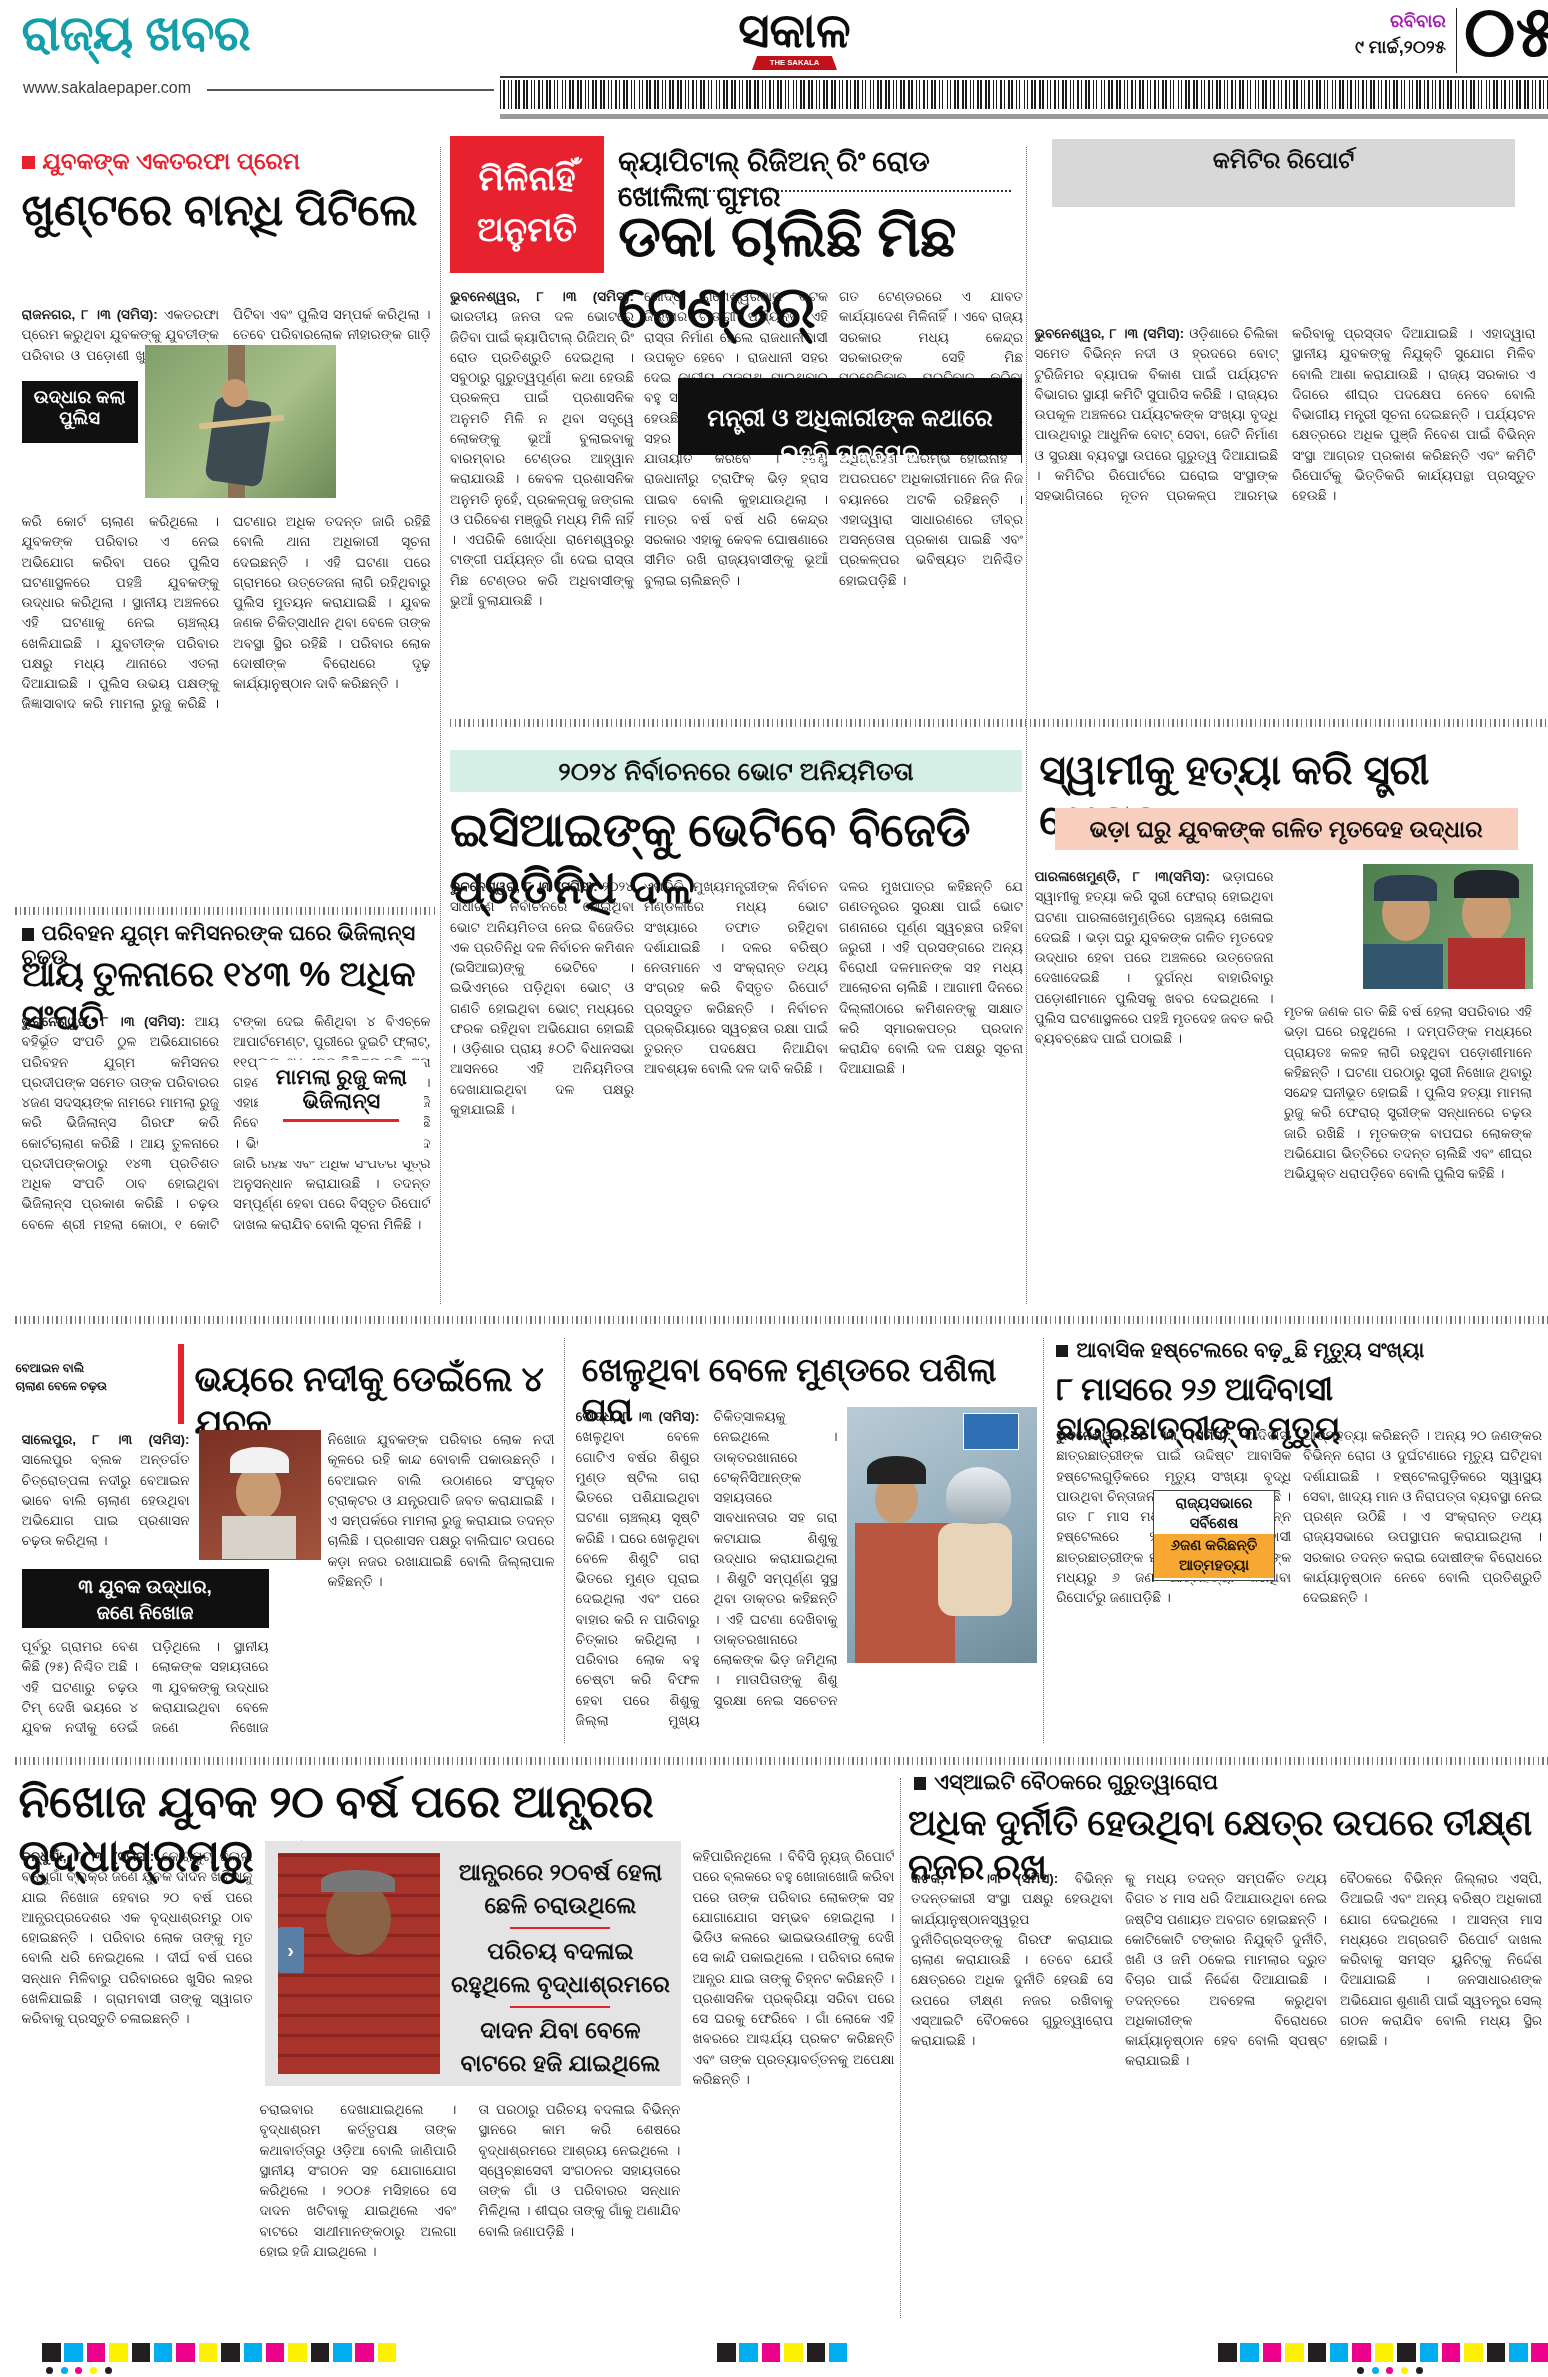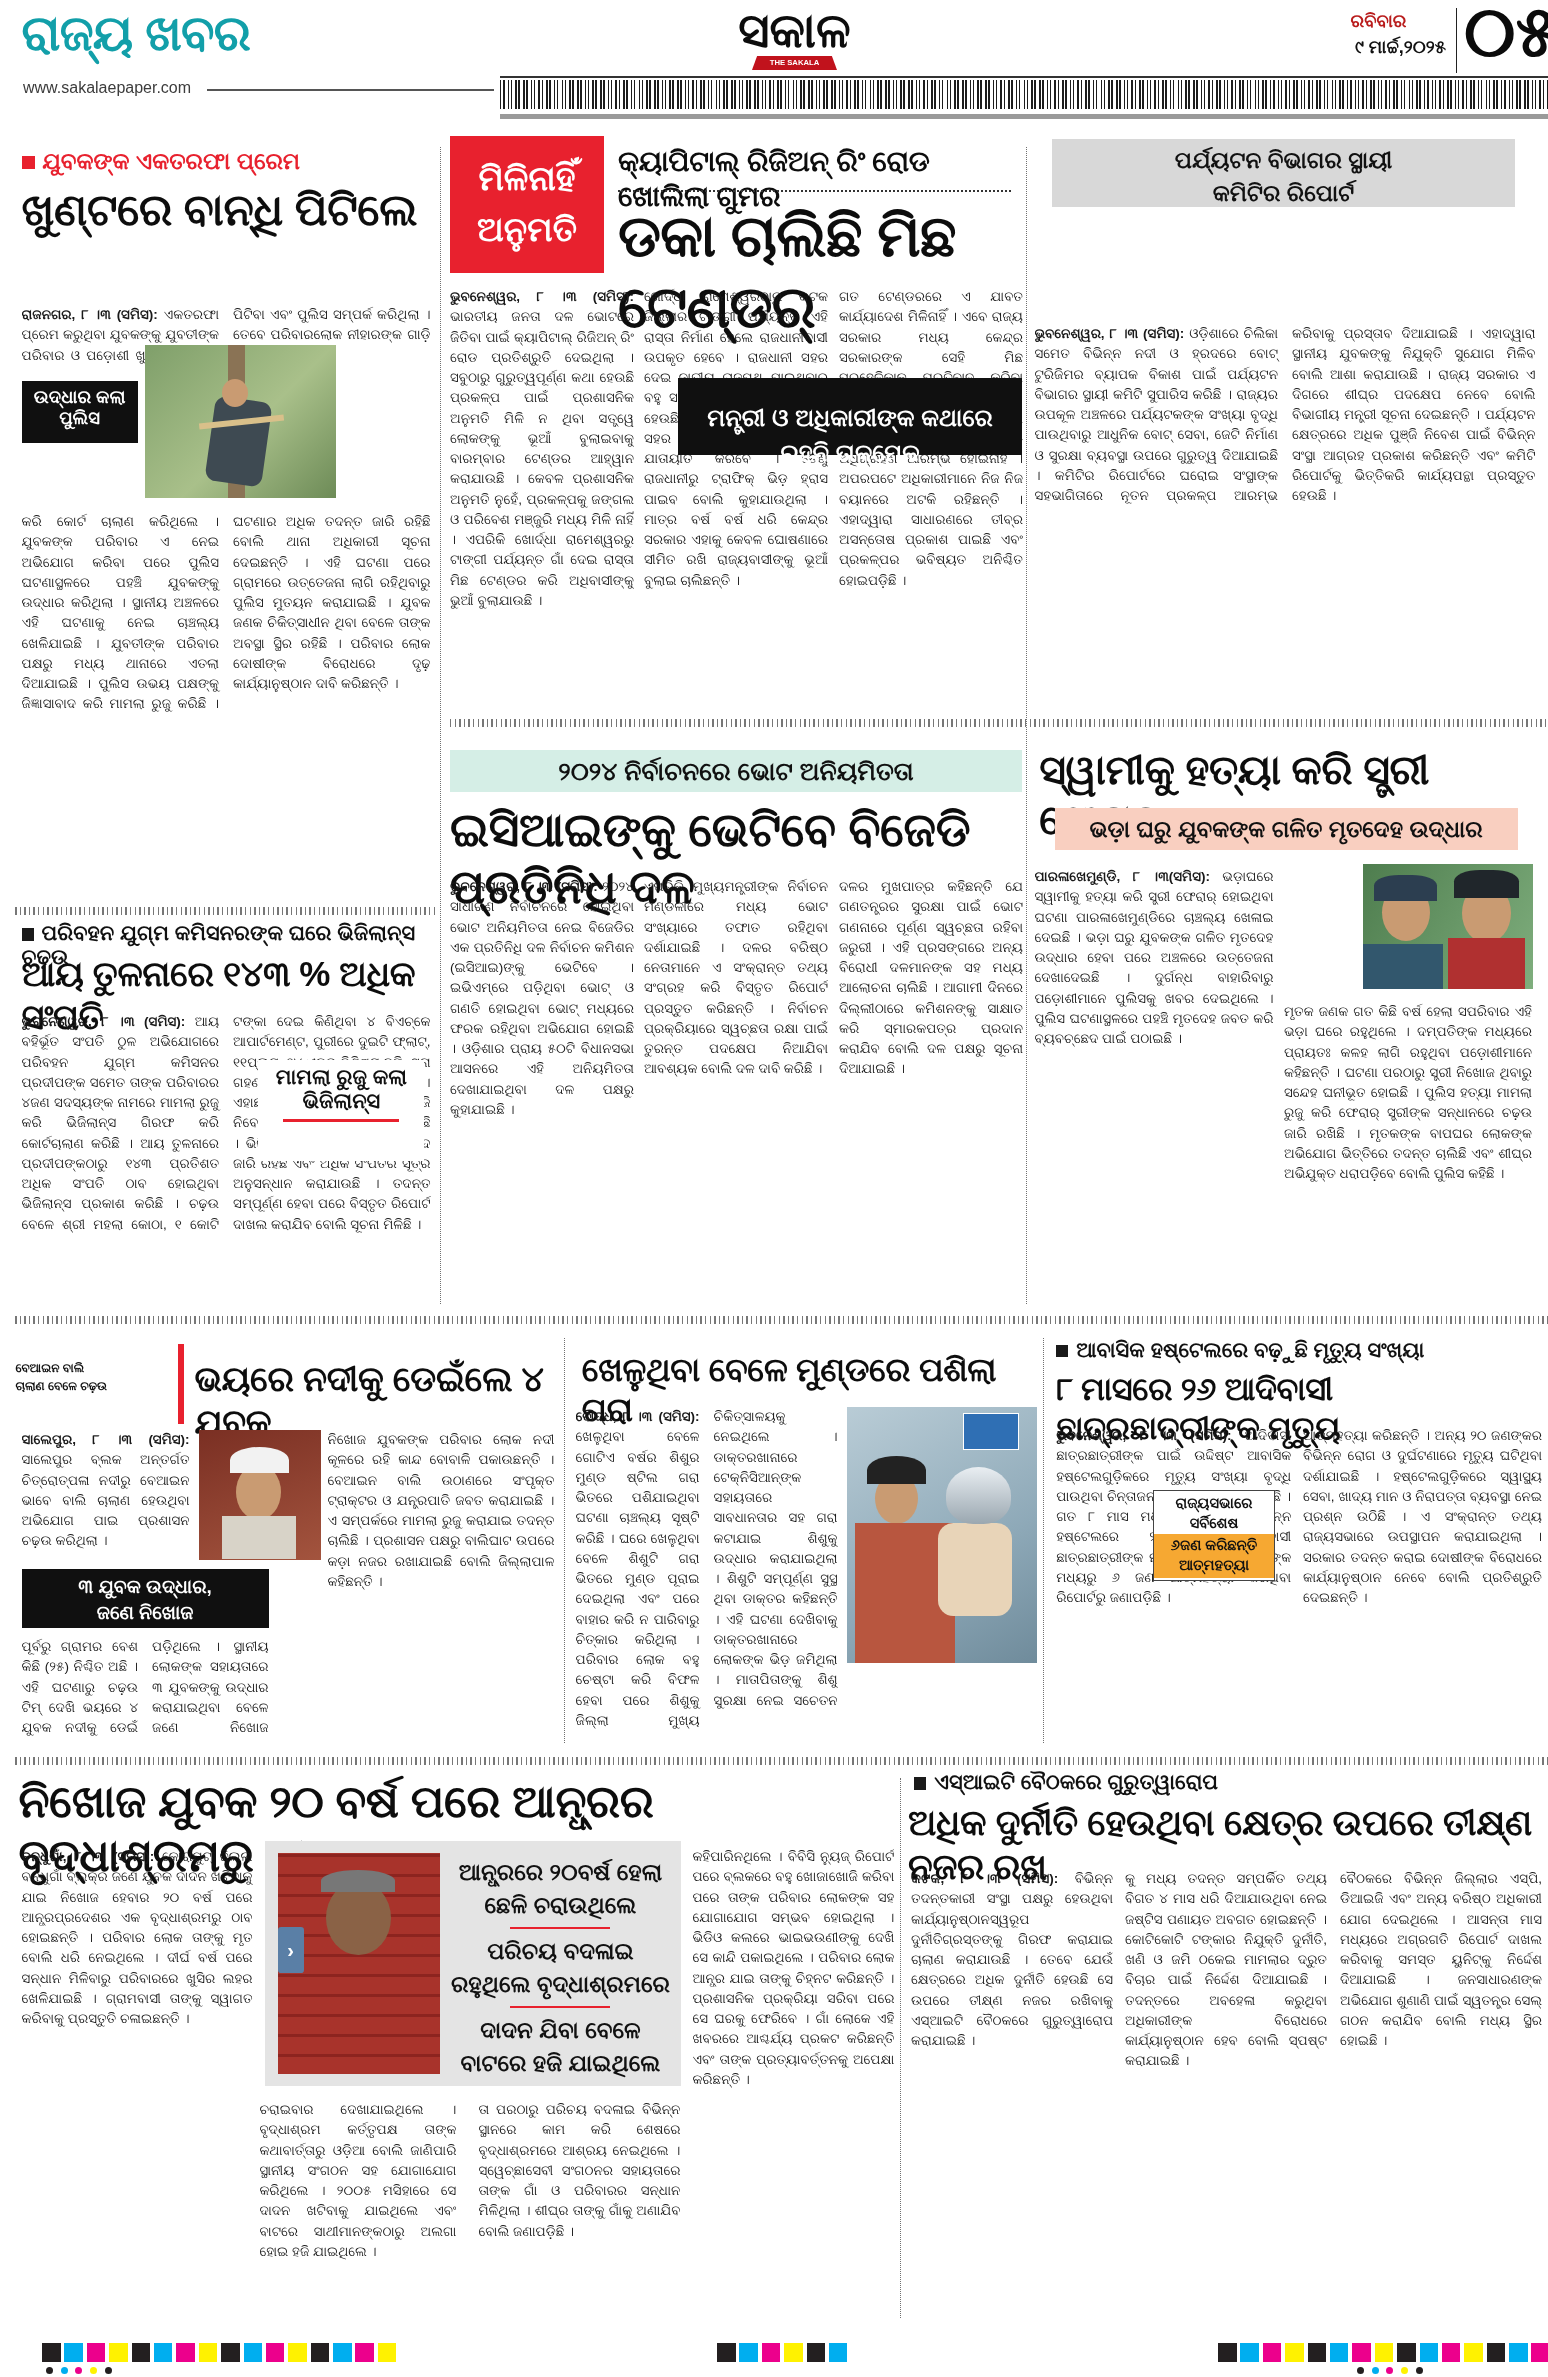--- a/index.html
+++ b/index.html
@@ -32,21 +32,21 @@
   <div class="abs" style="left:23px;top:79px;font-size:16px;color:#3c3c3c;">www.sakalaepaper.com</div>
   <div class="abs" style="left:207px;top:89px;width:287px;height:1.5px;background:#555;"></div>
 
   <div class="abs" style="left:500px;top:76px;width:1049px;height:1.5px;background:#333;"></div>
   <div class="abs barcode" style="left:500px;top:80px;width:1049px;height:29px;"></div>
   <div class="abs" style="left:500px;top:114px;width:1049px;height:4.6px;background:#9a9a9a;"></div>
 
   <div class="abs ctr" style="left:725px;top:3.1px;width:139px;font-size:48px;font-weight:bold;color:#0c0c0c;">ସକାଳ</div>
   <div class="abs ctr" style="left:752px;top:56px;width:85px;height:14px;background:#c1121c;color:#fff;font-size:7.7px;font-weight:bold;line-height:14px;clip-path:polygon(6% 0,94% 0,100% 100%,0 100%);">THE SAKALA</div>
 
-  <div class="abs" style="left:1311px;top:10.8px;width:135px;text-align:center;font-size:18px;font-weight:bold;color:#b91c1c;">ରବିବାର</div>
+  <div class="abs" style="left:1311px;top:10.8px;width:135px;text-align:right;font-size:18px;font-weight:bold;color:#a21caf;">ରବିବାର</div>
   <div class="abs" style="left:1280px;top:37px;width:166px;text-align:right;font-size:18px;font-weight:bold;color:#111;">୯ ମାର୍ଚ୍ଚ,୨୦୨୫</div>
   <div class="abs" style="left:1456px;top:7.7px;width:0.8px;height:65px;background:#222;"></div>
   <div class="abs" style="left:1464px;top:-9.3px;font-size:71px;font-weight:bold;color:#0b0b0b;">୦୫</div>
 
   <div class="abs vdot" style="left:440px;top:147px;height:1157px;"></div>
   <div class="abs vdot" style="left:1026px;top:147px;height:1157px;"></div>
   <div class="abs vdot" style="left:564px;top:1338px;height:405px;"></div>
   <div class="abs vdot" style="left:1043px;top:1338px;height:405px;"></div>
   <div class="abs vdot" style="left:900px;top:1778px;height:540px;"></div>
 
@@ -110,21 +110,20 @@
     <div class="abs body-t" style="left:194px;top:154px;width:184px;height:424px;">ଖୋର୍ଦ୍ଧା ରାମେଶ୍ୱରଠାରୁ କଟକ ଜିଲ୍ଲାର ଟାଙ୍ଗୀ ପର୍ଯ୍ୟନ୍ତ ଏହି ରାସ୍ତା ନିର୍ମାଣ ହେଲେ ରାଜଧାନୀବାସୀ ଉପକୃତ ହେବେ । ରାଜଧାନୀ ସହର ଦେଇ ଜାତୀୟ ରାଜପଥ ଯାଇଥିବାରୁ ବହୁ ସମୟରେ କୃତ୍ରିମ ଭିଡ଼ ସୃଷ୍ଟି ହେଉଛି । ରାସ୍ତା ନିର୍ମାଣ ହେବା ଦ୍ୱାରା ସହର ବାହାରେ ଲୋକମାନେ ଯାତାୟାତ କରିବେ । ତେଣୁ ରାଜଧାନୀରୁ ଟ୍ରାଫିକ୍ ଭିଡ଼ ହ୍ରାସ ପାଇବ ବୋଲି କୁହାଯାଉଥିଲା । ମାତ୍ର ବର୍ଷ ବର୍ଷ ଧରି କେନ୍ଦ୍ର ସରକାର ଏହାକୁ କେବଳ ଘୋଷଣାରେ ସୀମିତ ରଖି ରାଜ୍ୟବାସୀଙ୍କୁ ଭୂଆଁ ବୁଲାଇ ଚାଲିଛନ୍ତି ।</div>
     <div class="abs body-t" style="left:389px;top:154px;width:184px;height:424px;">ଗତ ଟେଣ୍ଡରରେ ଏ ଯାବତ କାର୍ଯ୍ୟାଦେଶ ମିଳିନାହିଁ । ଏବେ ରାଜ୍ୟ ସରକାର ମଧ୍ୟ କେନ୍ଦ୍ର ସରକାରଙ୍କ ସେହି ମିଛ ପ୍ରହେଳିକାକୁ ପ୍ରତିବାଦ କରିବା ବଦଳରେ ସମର୍ଥନ କରୁଛନ୍ତି । ଗୋଟିଏ ପଟେ ପ୍ରକଳ୍ପ ଘୋଷଣା ହୋଇ ବର୍ଷ ବିତିଯାଇଥିଲେ ମଧ୍ୟ ଭୂ-ଅଧିଗ୍ରହଣ ଆରମ୍ଭ ହୋଇନାହିଁ । ଅପରପଟେ ଅଧିକାରୀମାନେ ନିଜ ନିଜ ବୟାନରେ ଅଟକି ରହିଛନ୍ତି । ଏହାଦ୍ୱାରା ସାଧାରଣରେ ତୀବ୍ର ଅସନ୍ତୋଷ ପ୍ରକାଶ ପାଇଛି ଏବଂ ପ୍ରକଳ୍ପର ଭବିଷ୍ୟତ ଅନିଶ୍ଚିତ ହୋଇପଡ଼ିଛି ।</div>
     <div class="abs blackbox" style="left:228px;top:245px;width:344px;height:77px;font-size:24px;line-height:1.45;padding-top:23px;box-sizing:border-box;">
       <div>ମନ୍ତ୍ରୀ ଓ ଅଧିକାରୀଙ୍କ କଥାରେ</div>
       <div>ରହୁନି ତାଳମେଳ</div>
     </div>
   </div>
 
   <div class="abs" style="left:1033px;top:133px;width:505px;height:585px;">
     <div class="abs ctr" style="left:19px;top:6.2px;width:463px;height:68px;background:#d8d8d8;font-weight:bold;font-size:23px;line-height:1.45;padding-top:4.6px;box-sizing:border-box;">
-      <div>ପର୍ଯ୍ୟଟନ ବିଭାଗର ସ୍ଥାୟୀ</div>
       <div>କମିଟିର ରିପୋର୍ଟ</div>
     </div>
     <div class="abs body-t c2" style="left:1.5px;top:191px;width:501px;height:386px;">
       <span class="dl">ଭୁବନେଶ୍ୱର, ୮ ।୩ (ସମିସ):</span>
       <span>ଓଡ଼ିଶାରେ ଚିଲିକା ସମେତ ବିଭିନ୍ନ ନଦୀ ଓ ହ୍ରଦରେ ବୋଟ୍ ଟୁରିଜିମର ବ୍ୟାପକ ବିକାଶ ପାଇଁ ପର୍ଯ୍ୟଟନ ବିଭାଗର ସ୍ଥାୟୀ କମିଟି ସୁପାରିସ କରିଛି । ରାଜ୍ୟର ଉପକୂଳ ଅଞ୍ଚଳରେ ପର୍ଯ୍ୟଟକଙ୍କ ସଂଖ୍ୟା ବୃଦ୍ଧି ପାଉଥିବାରୁ ଆଧୁନିକ ବୋଟ୍ ସେବା, ଜେଟି ନିର୍ମାଣ ଓ ସୁରକ୍ଷା ବ୍ୟବସ୍ଥା ଉପରେ ଗୁରୁତ୍ୱ ଦିଆଯାଇଛି । କମିଟିର ରିପୋର୍ଟରେ ଘରୋଇ ସଂସ୍ଥାଙ୍କ ସହଭାଗିତାରେ ନୂତନ ପ୍ରକଳ୍ପ ଆରମ୍ଭ କରିବାକୁ ପ୍ରସ୍ତାବ ଦିଆଯାଇଛି । ଏହାଦ୍ୱାରା ସ୍ଥାନୀୟ ଯୁବକଙ୍କୁ ନିଯୁକ୍ତି ସୁଯୋଗ ମିଳିବ ବୋଲି ଆଶା କରାଯାଉଛି । ରାଜ୍ୟ ସରକାର ଏ ଦିଗରେ ଶୀଘ୍ର ପଦକ୍ଷେପ ନେବେ ବୋଲି ବିଭାଗୀୟ ମନ୍ତ୍ରୀ ସୂଚନା ଦେଇଛନ୍ତି । ପର୍ଯ୍ୟଟନ କ୍ଷେତ୍ରରେ ଅଧିକ ପୁଞ୍ଜି ନିବେଶ ପାଇଁ ବିଭିନ୍ନ ସଂସ୍ଥା ଆଗ୍ରହ ପ୍ରକାଶ କରିଛନ୍ତି ଏବଂ କମିଟି ରିପୋର୍ଟକୁ ଭିତ୍ତିକରି କାର୍ଯ୍ୟପନ୍ଥା ପ୍ରସ୍ତୁତ ହେଉଛି ।</span>
     </div>
   </div>
 
   <div class="abs" style="left:450px;top:734px;width:572px;height:575px;margin-top:16px;">
     <div class="abs ctr" style="left:0;top:0;width:572px;height:42px;background:#d5eee6;font-weight:bold;font-size:25px;line-height:42px;">୨୦୨୪ ନିର୍ବାଚନରେ ଭୋଟ ଅନିୟମିତତା</div>

